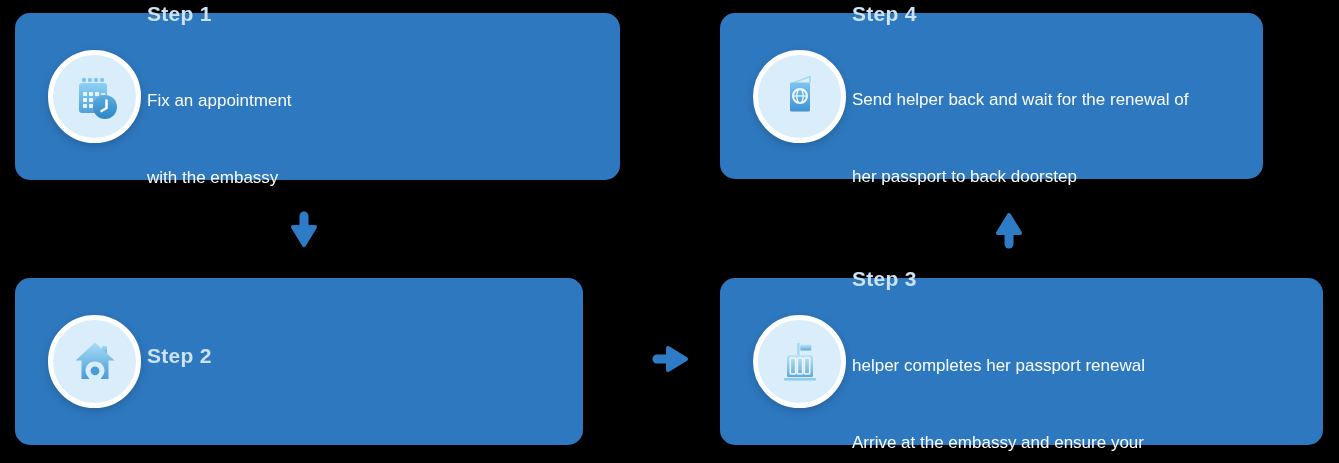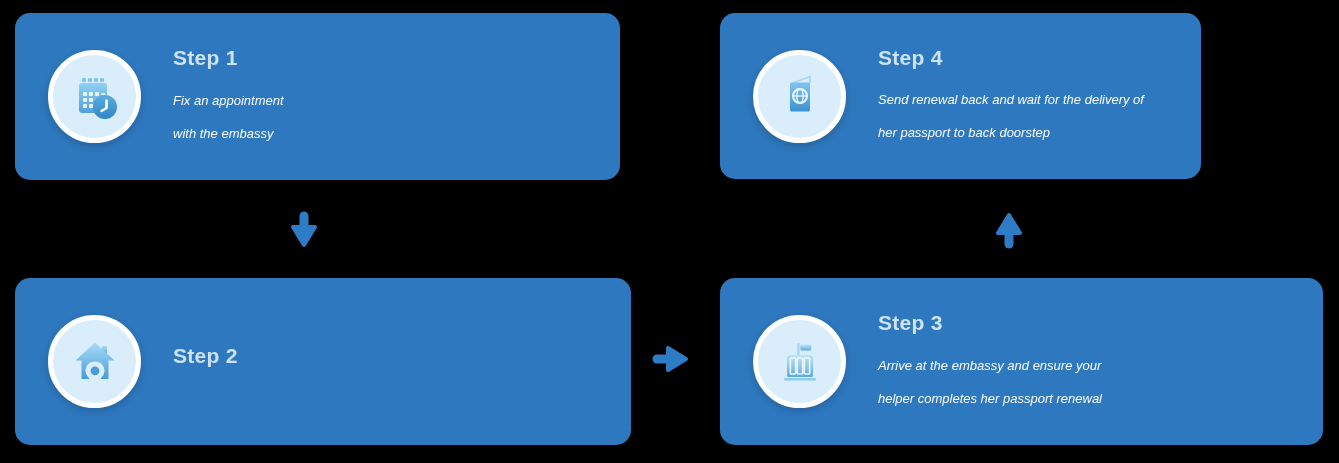--- a/index.html
+++ b/index.html
@@ -21,48 +21,48 @@
   .stage{position:relative;width:1339px;height:463px;}
   .card{
     position:absolute;
     background:var(--card);
     border-radius:15px;
     display:flex;
     align-items:center;
     padding-left:33px;
   }
   .card-1{left:15px;top:13px;width:605px;height:167px;}
-  .card-2{left:15px;top:278px;width:616px;height:167px;}
+  .card-2{left:15px;top:278px;width:568px;height:167px;}
   .card-3{left:720px;top:278px;width:603px;height:167px;}
-  .card-4{left:720px;top:13px;width:481px;height:166px;}
+  .card-4{left:720px;top:13px;width:543px;height:166px;}
   .icon-circle{
     flex:0 0 auto;
     width:93px;height:93px;
     border:5px solid var(--icon-circle-ring);
     border-radius:50%;
     background:var(--icon-circle-fill);
     display:flex;align-items:center;justify-content:center;
     box-shadow:0 3px 9px rgba(0,0,0,0.18);
   }
   .texts{
-    margin-left:32px;
+    margin-left:6px;
     display:flex;flex-direction:column;justify-content:flex-end;
     padding-top:2px;
+    gap:44px;
   }
   .step-title{
     font-size:21px;font-weight:bold;line-height:1.2;
     letter-spacing:.3px;
     color:var(--step-title);
     margin-bottom:13px;
   }
   .step-line{
-    font-size:13px;line-height:33px;
+    font-size:17px;line-height:33px;
     color:var(--step-text);
     white-space:nowrap;
-    font-style:italic;
   }
   .arrow{position:absolute;color:var(--arrow);line-height:0;}
   .arrow-down{left:289px;top:211px;}
   .arrow-up{left:994px;top:211px;}
   .arrow-right{left:652px;top:344px;}
 </style>
 </head>
 <body>
 
 <div class="stage">
@@ -115,21 +115,21 @@
         </defs>
         <path d="M17.5 15 L37 7.5 V14" fill="none" stroke="#a6d8f4" stroke-width="1.8" stroke-linejoin="round"></path>
         <rect x="17" y="13.5" width="20" height="29" rx="1.5" fill="url(#pas-g)"></rect>
         <circle cx="27" cy="27" r="7" fill="none" stroke="#eef8ff" stroke-width="2"></circle>
         <ellipse cx="27" cy="27" rx="3.2" ry="7" fill="none" stroke="#eef8ff" stroke-width="1.3"></ellipse>
         <line x1="20.3" y1="27" x2="33.7" y2="27" stroke="#eef8ff" stroke-width="1.3"></line>
       </svg>
     </div>
     <div class="texts">
       <div class="step-title">Step 4</div>
-      <div class="step-line">Send renewal back and wait for the delivery of</div>
+      <div class="step-line">Send helper back and wait for the renewal of</div>
       <div class="step-line">her passport to back doorstep</div>
     </div>
   </div>
 
   <div class="card card-2">
     <div class="icon-circle">
       <svg width="54" height="54" viewBox="0 0 54 54">
         <defs>
           <linearGradient id="hou-g" x1="0" y1="0" x2="0" y2="1">
             <stop offset="0" stop-color="#a9dcf7"></stop>
@@ -160,22 +160,22 @@
         <rect x="27.3" y="9.5" width="11" height="6" rx="1" fill="url(#emb-g)"></rect>
         <rect x="14" y="20" width="26" height="22" rx="1.5" fill="url(#emb-g)"></rect>
         <rect x="17.3" y="23" width="5.4" height="16" rx="1" fill="none" stroke="#eef8ff" stroke-width="1.6"></rect>
         <rect x="24.3" y="23" width="5.4" height="16" rx="1" fill="none" stroke="#eef8ff" stroke-width="1.6"></rect>
         <rect x="31.3" y="23" width="5.4" height="16" rx="1" fill="none" stroke="#eef8ff" stroke-width="1.6"></rect>
         <rect x="11" y="43" width="32" height="2.5" rx="1.2" fill="#8ecdf1"></rect>
       </svg>
     </div>
     <div class="texts">
       <div class="step-title">Step 3</div>
+      <div class="step-line">helper completes her passport renewal</div>
       <div class="step-line">Arrive at the embassy and ensure your</div>
-      <div class="step-line">helper completes her passport renewal</div>
     </div>
   </div>
 
   <div class="arrow arrow-down">
     <svg width="30" height="38" viewBox="0 0 30 38">
       <line x1="15" y1="5" x2="15" y2="17" stroke="currentColor" stroke-width="9" stroke-linecap="round"></line>
       <path d="M4 16 H26 L15 34 Z" fill="currentColor" stroke="currentColor" stroke-width="4" stroke-linejoin="round"></path>
     </svg>
   </div>
 

